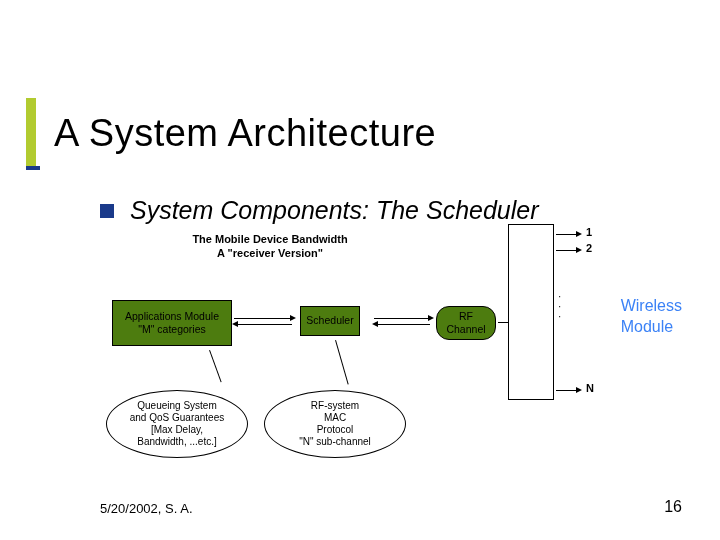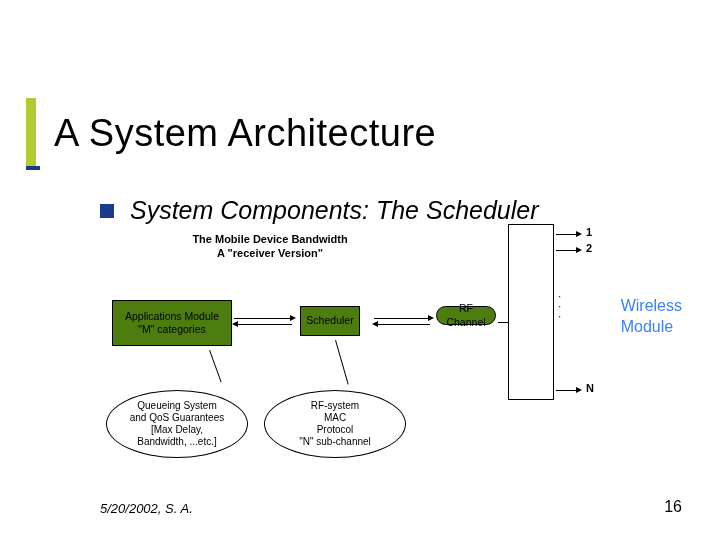--- a/index.html
+++ b/index.html
@@ -10,31 +10,31 @@
   .title-underline { position: absolute; left: 26px; top: 166px; width: 14px; height: 4px; background: #1a3a8a; }
   .title-text { font-size: 38px; font-weight: 400; letter-spacing: .5px; }
   .sub-wrap { position: absolute; left: 100px; top: 196px; display: flex; align-items: center; gap: 16px; }
   .bullet-sq { width: 14px; height: 14px; background: #1a3a8a; flex: 0 0 auto; }
   .sub-text { font-size: 25px; font-style: italic; }
   .diagram { position: absolute; left: 100px; top: 232px; width: 560px; height: 240px; }
   .box { position: absolute; border: 1px solid #000; background: #4d7c0f; text-align: center; font-size: 10.5px; line-height: 1.25; padding: 3px 4px; display: flex; flex-direction: column; justify-content: center; }
   .label-top { position: absolute; left: 70px; top: 0; width: 200px; font-size: 11px; font-weight: bold; text-align: center; line-height: 1.3; }
   #b-apps { left: 12px; top: 68px; width: 120px; height: 46px; }
   #b-sched { left: 200px; top: 74px; width: 60px; height: 30px; }
-  #b-rf { left: 336px; top: 74px; width: 60px; height: 19px; border-radius: 13px; }
+  #b-rf { left: 336px; top: 74px; width: 60px; height: 34px; border-radius: 13px; }
   .big-rect { position: absolute; left: 408px; top: -8px; width: 46px; height: 176px; border: 1px solid #000; background: #fff; }
   .callout-oval { position: absolute; border: 1px solid #000; border-radius: 50%; background: #fff; font-size: 10px; display: flex; align-items: center; justify-content: center; text-align: center; padding: 6px 8px; line-height: 1.2; }
   #ov1 { left: 6px; top: 158px; width: 142px; height: 68px; }
   #ov2 { left: 164px; top: 158px; width: 142px; height: 68px; }
   .wireless { position: absolute; right: 38px; top: 296px; color: #3b82f6; font-size: 16px; text-align: left; line-height: 1.3; }
   .num { position: absolute; font-size: 11px; font-weight: bold; }
   .small-line { position: absolute; height: 1px; background: #000; }
   .arrowhead { position: absolute; width: 0; height: 0; border-style: solid; }
   .dots { position: absolute; font-size: 10px; line-height: 10px; text-align: right; }
-  .footer-date { position: absolute; left: 100px; bottom: 24px; font-size: 13px; font-style: italic; }
+  .footer-date { position: absolute; left: 100px; bottom: 24px; font-size: 13px; }
   .footer-num { position: absolute; right: 38px; bottom: 24px; font-size: 16px; }
 </style>
 </head>
 <body>
 
 <div class="slide">
 
   <div class="title-wrap">
     <div class="title-accent"></div>
     <div class="title-text">A System Architecture</div>

